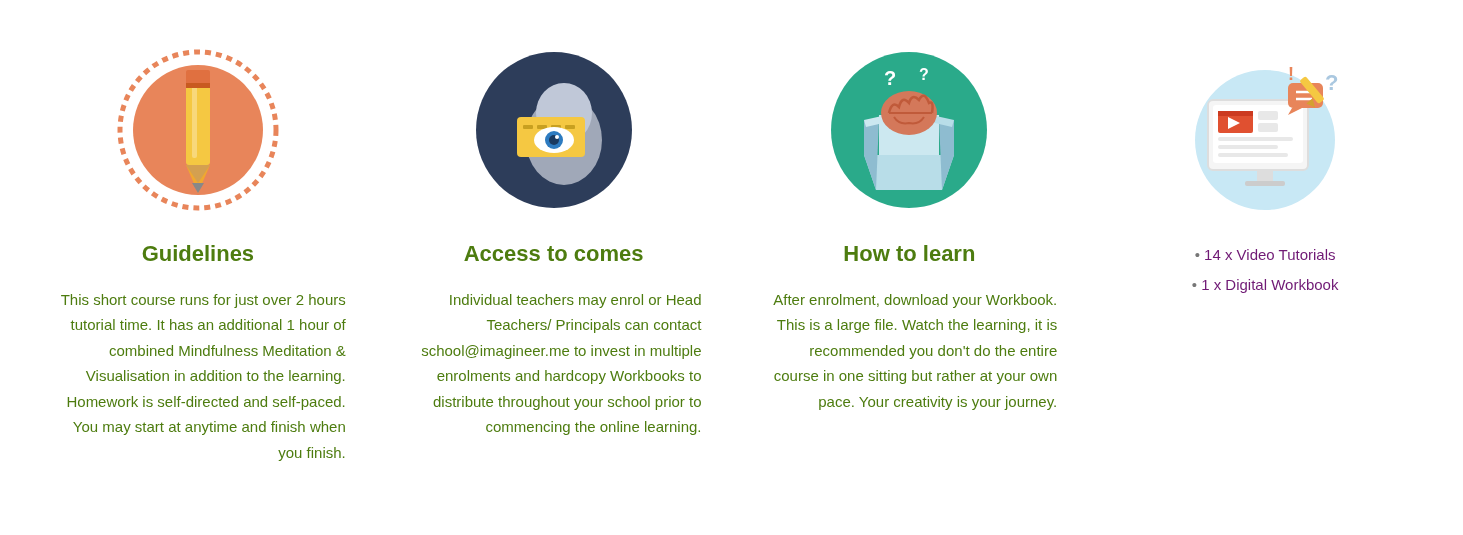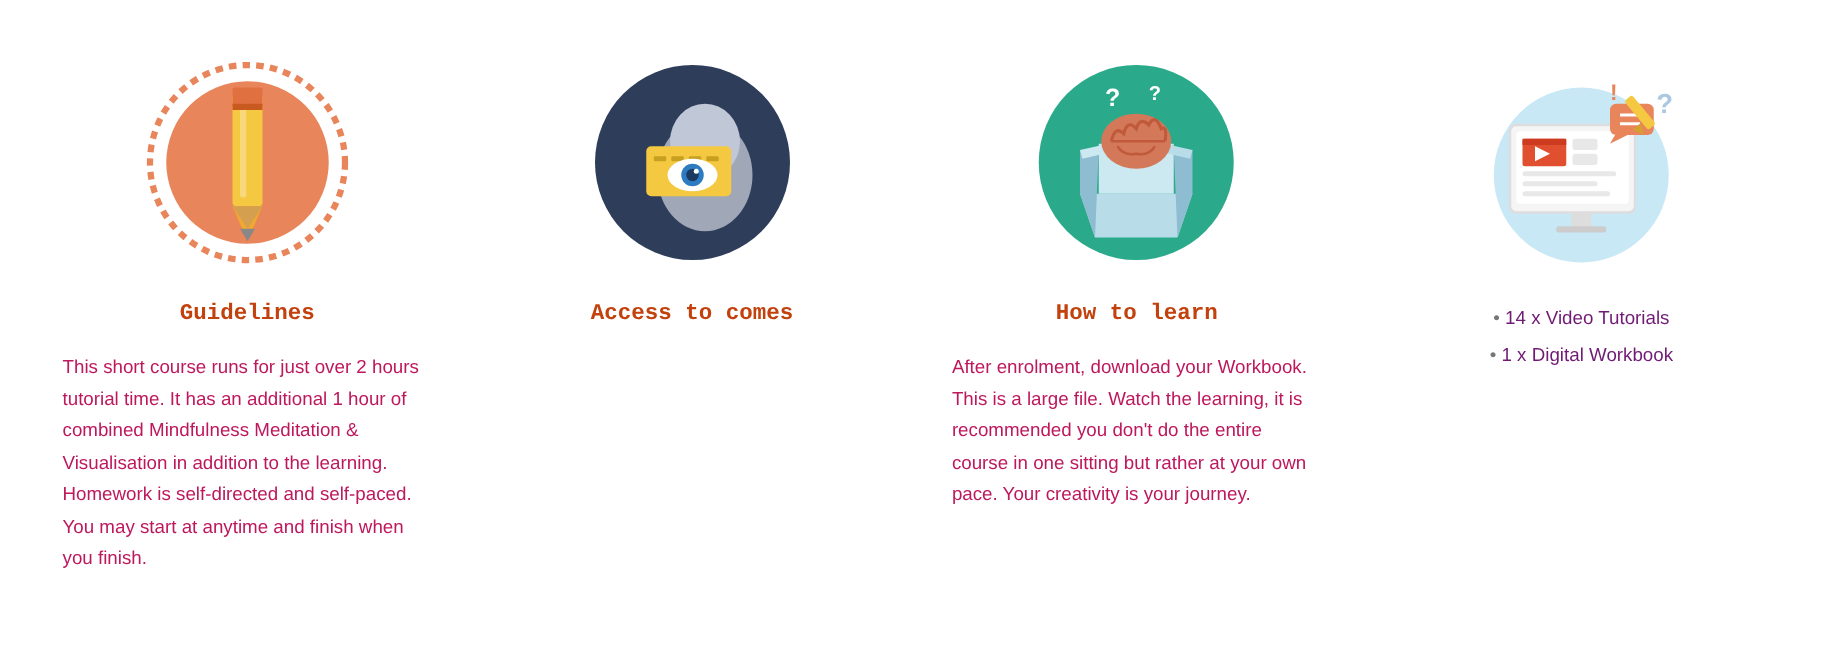--- a/index.html
+++ b/index.html
@@ -35,33 +35,32 @@
     .card-icon-area {
       width: 180px;
       height: 180px;
       margin-bottom: 20px;
       display: flex;
       align-items: center;
       justify-content: center;
     }
 
     .card-title {
-      font-size: 18px;
+      font-size: 22px;
       font-weight: 600;
-      color: #c2410c;
+      color: #4d7c0f;
       margin-bottom: 18px;
       line-height: 1.3;
-      font-family: Liberation Mono, monospace;
     }
 
     .card-text {
       font-size: 15px;
-      color: #be185d;
+      color: #4d7c0f;
       line-height: 1.7;
-      text-align: left;
+      text-align: right;
     }
 
     .card-list {
       list-style: none;
       text-align: center;
       font-size: 15px;
       color: #701a75;
       line-height: 2;
     }
 
@@ -128,20 +127,21 @@
         <rect x="82" y="80" width="10" height="4" rx="1" fill="#c8a020"></rect>
         <rect x="96" y="80" width="10" height="4" rx="1" fill="#c8a020"></rect>
 
         <ellipse cx="85" cy="95" rx="20" ry="13" fill="white"></ellipse>
         <circle cx="85" cy="95" r="9" fill="#2d7bc0"></circle>
         <circle cx="85" cy="95" r="5" fill="#1a3a60"></circle>
         <circle cx="88" cy="92" r="2" fill="white"></circle>
       </svg>
     </div>
     <h3 class="card-title">Access to comes</h3>
+    <p class="card-text">Individual teachers may enrol or Head Teachers/ Principals can contact school@imagineer.me to invest in multiple enrolments and hardcopy Workbooks to distribute throughout your school prior to commencing the online learning.</p>
   </div>
 
   <div class="card">
     <div class="card-icon-area">
 
       <svg viewBox="0 0 170 170">
 
         <circle cx="85" cy="85" r="78" fill="#2aaa8a"></circle>
 
         <polygon points="40,110 130,110 118,145 52,145" fill="#b8dde8"></polygon>

